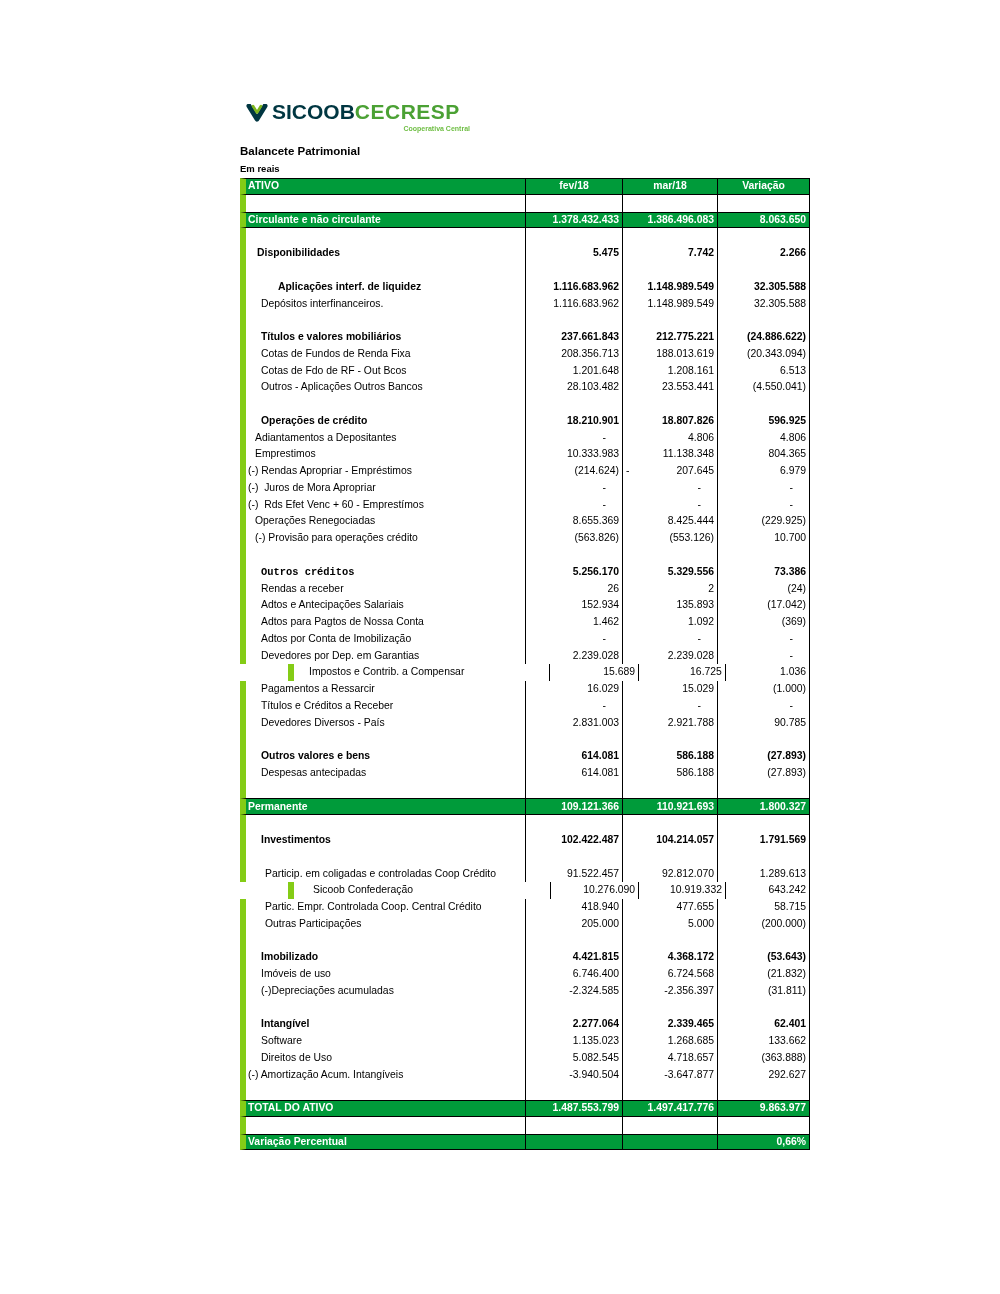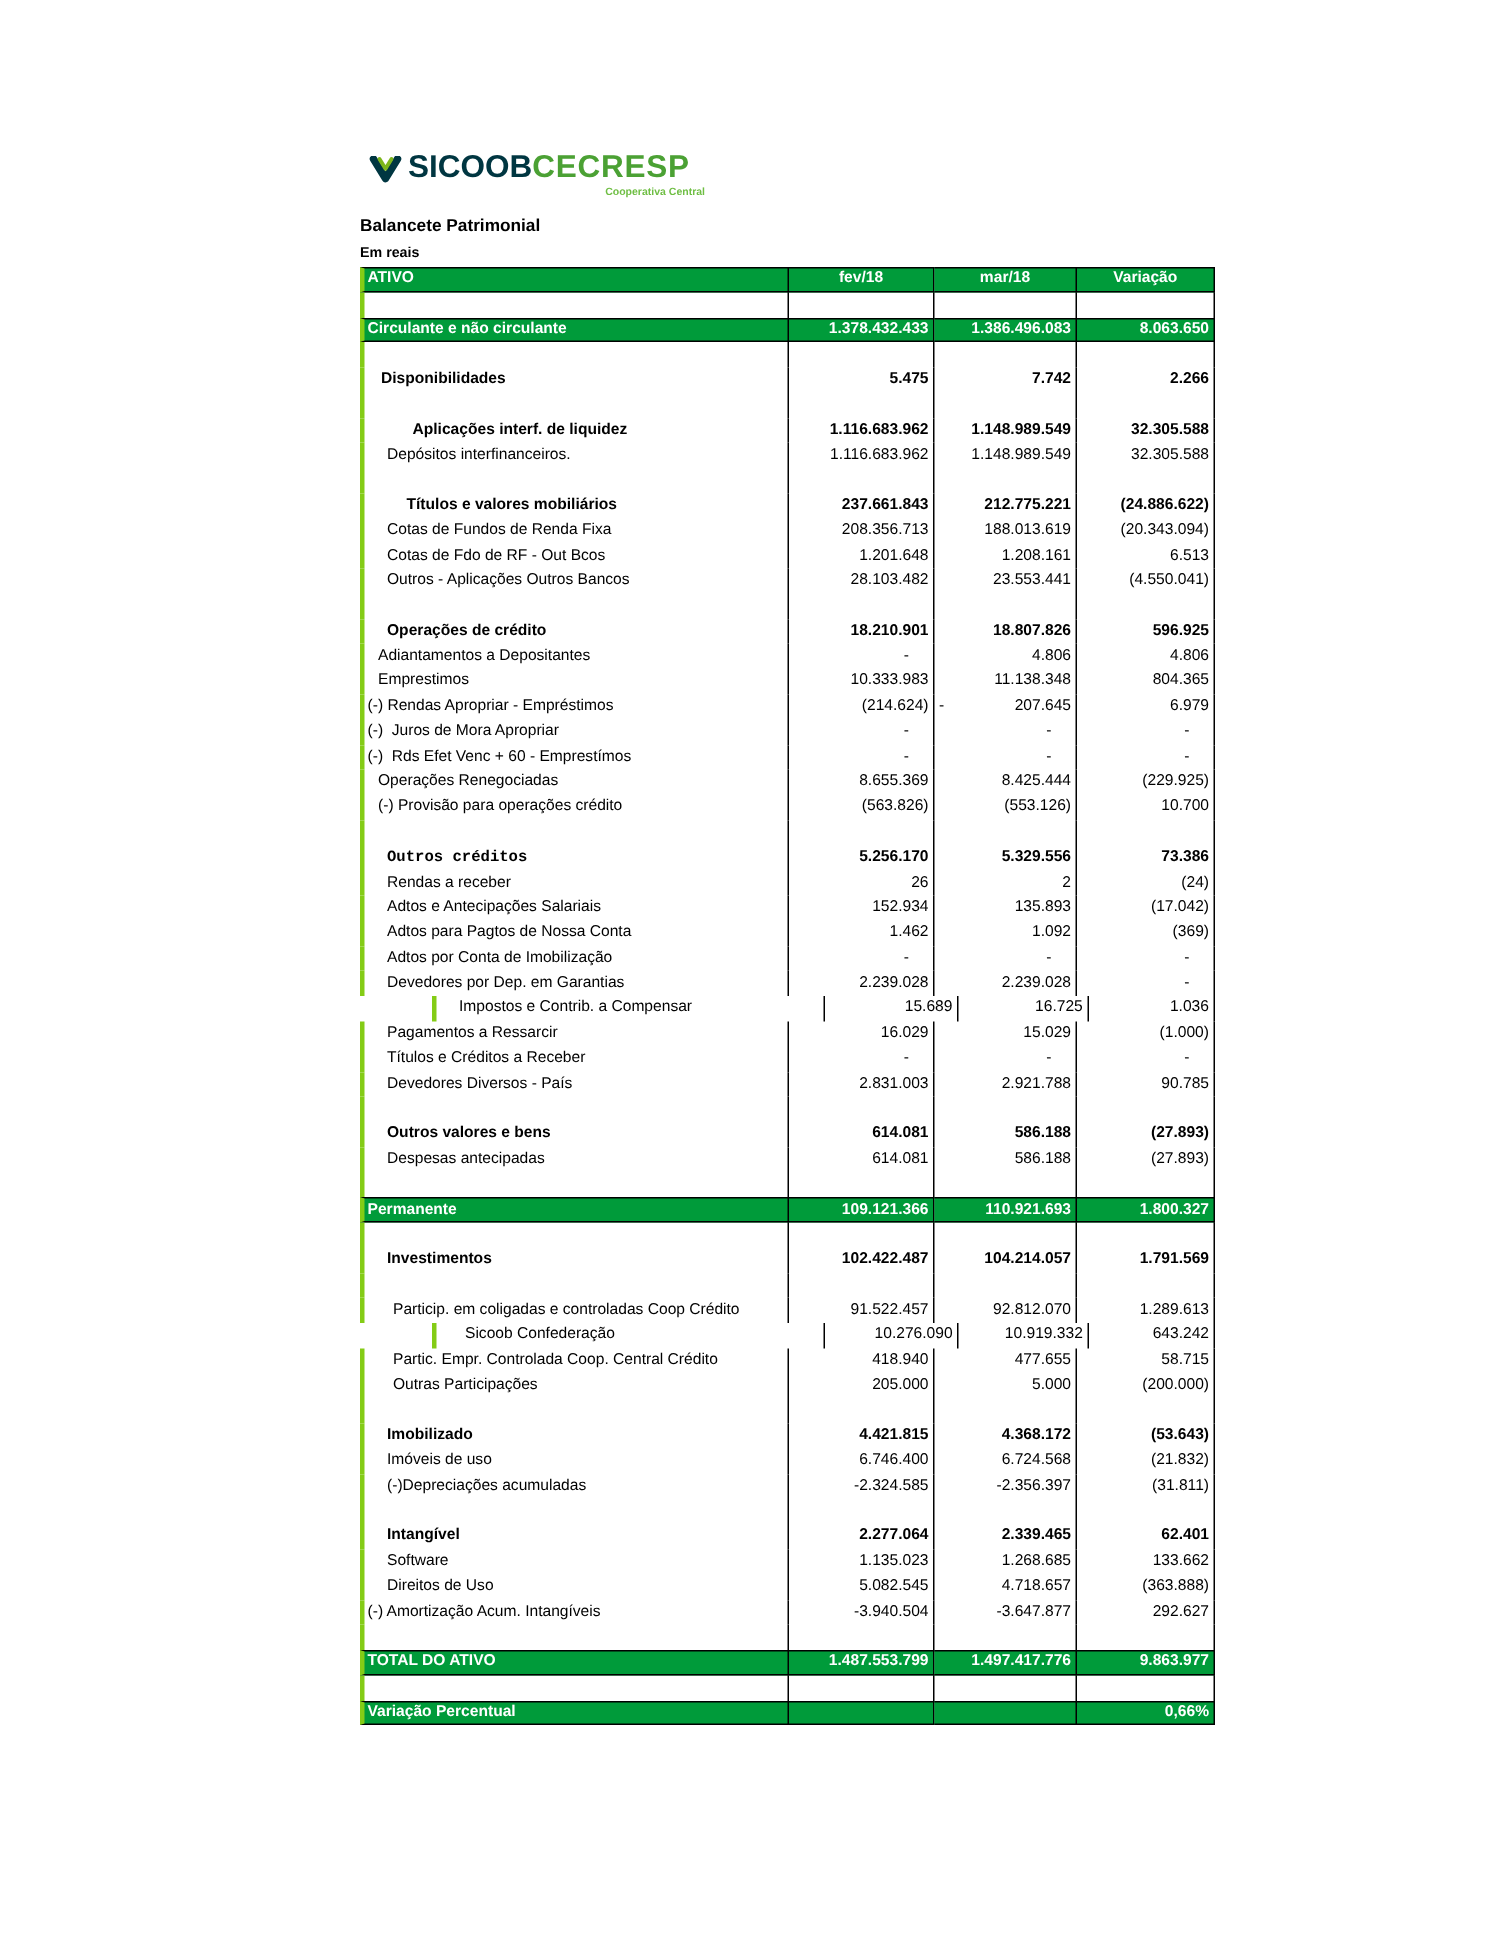--- a/index.html
+++ b/index.html
@@ -25,21 +25,21 @@
   
   .doc-title{position:absolute;left:240px;top:145px;font-size:11.5px;font-weight:bold;}
   .doc-subtitle{position:absolute;left:240px;top:163px;font-size:9.5px;font-weight:bold;}
   
   .table{position:absolute;left:240px;top:178px;width:570px;}
   .row{display:flex;height:16.77px;align-items:stretch;}
   .c{
     display:flex;align-items:center;border-right:1px solid #000;
     font-size:10.4px;overflow:hidden;white-space:pre;line-height:1;
   }
-  .c0{width:286px;border-left:3px solid #84cc16;padding-left:2px;}
+  .c0{width:286px;border-left:6px solid #84cc16;padding-left:2px;}
   .c1{width:97px;}
   .c2{width:95px;}
   .c3{width:92px;}
   .val{justify-content:flex-end;padding-right:3px;}
   .val.dash{padding-right:16px;}
   .val.split{justify-content:space-between;padding-left:3px;}
   .row.bold .c{font-weight:bold;}
   .row.hdr .c,.row.band .c{
     background:var(--band);color:#fff;font-weight:bold;
     border-top:1px solid #000;border-bottom:1px solid #000;
@@ -117,21 +117,21 @@
         <div class="c c2 val">1.148.989.549</div>
         <div class="c c3 val">32.305.588</div>
       </div>
       <div class="row">
         <div class="c c0"></div>
         <div class="c c1 val"></div>
         <div class="c c2 val"></div>
         <div class="c c3 val"></div>
       </div>
       <div class="row bold">
-        <div class="c c0" style="padding-left: 28px;">Títulos e valores mobiliários</div>
+        <div class="c c0" style="padding-left: 15px;">Títulos e valores mobiliários</div>
         <div class="c c1 val">237.661.843</div>
         <div class="c c2 val">212.775.221</div>
         <div class="c c3 val">(24.886.622)</div>
       </div>
       <div class="row">
         <div class="c c0" style="padding-left: 15px;">Cotas de Fundos de Renda Fixa</div>
         <div class="c c1 val">208.356.713</div>
         <div class="c c2 val">188.013.619</div>
         <div class="c c3 val">(20.343.094)</div>
       </div>

